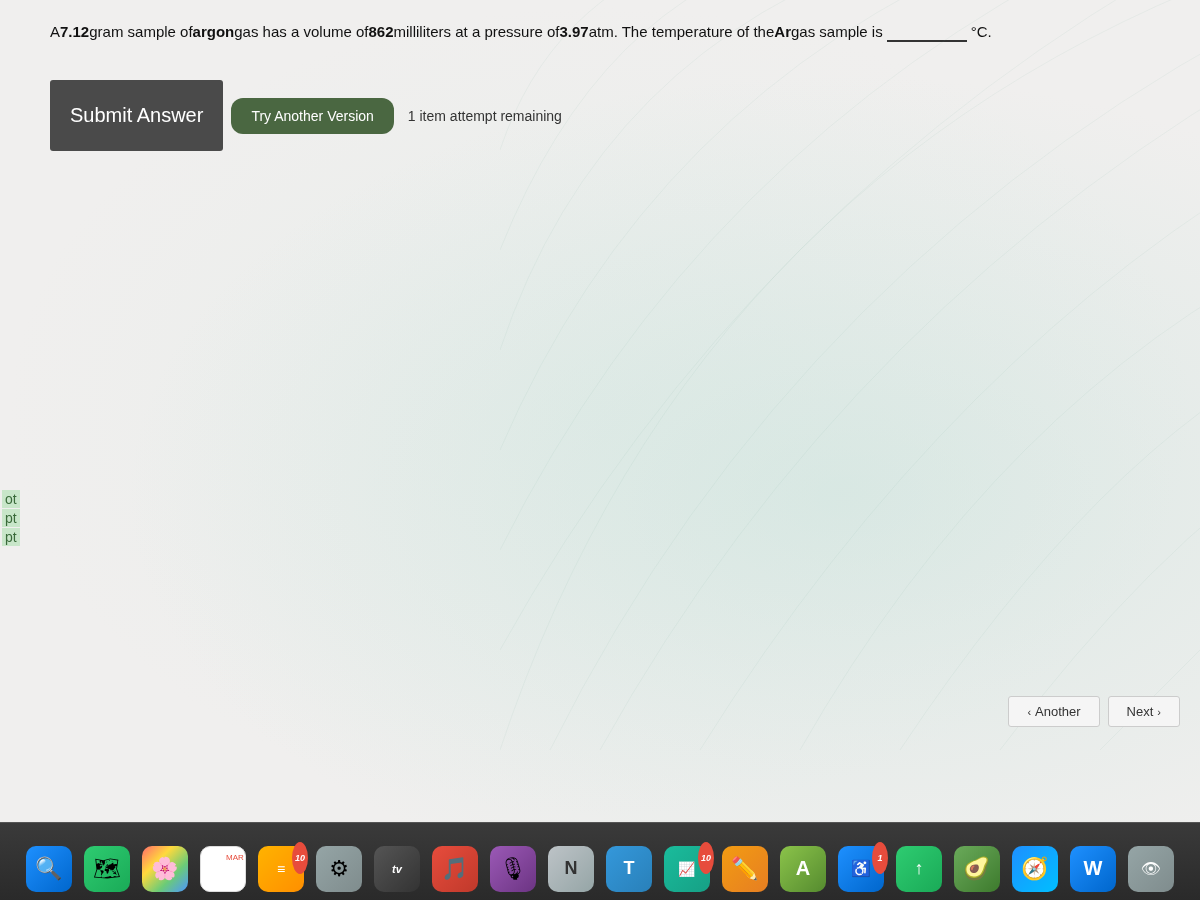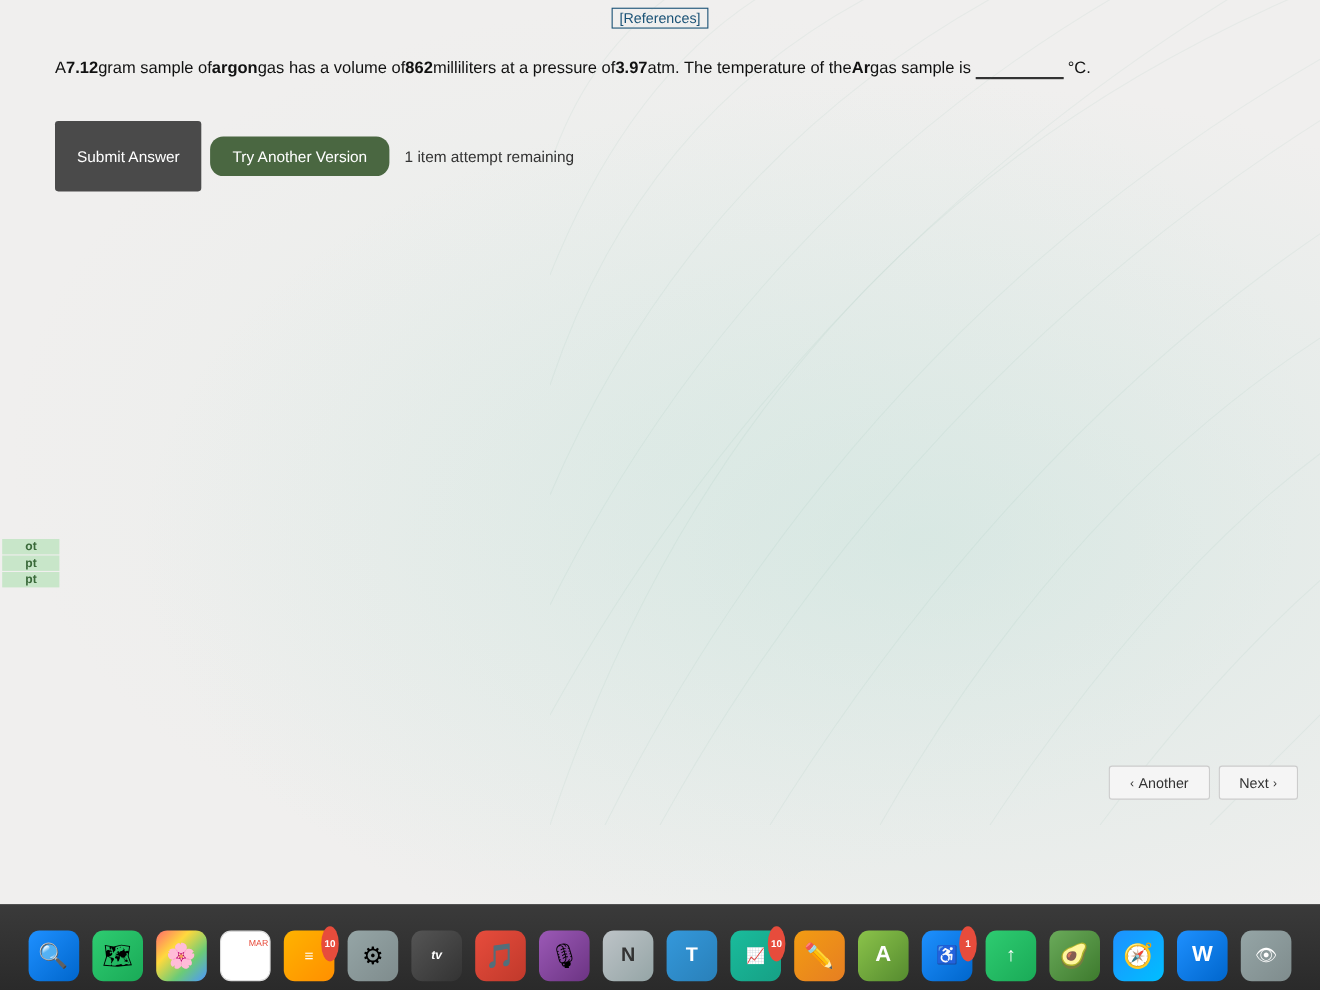--- a/index.html
+++ b/index.html
@@ -98,21 +98,21 @@
       align-items: center;
       padding: 16px 50px;
       gap: 0;
     }
 
     .btn-submit {
       background: #4a4a4a;
       color: #fff;
       border: none;
       padding: 24px 20px;
-      font-size: 14px;
+      font-size: 20px;
       font-weight: 500;
       cursor: pointer;
       border-radius: 3px;
       margin-right: 8px;
     }
 
     .btn-try-another {
       background: #4a6741;
       color: #fff;
       border: none;
@@ -201,20 +201,21 @@
       background: #e74c3c;
       color: #fff;
       font-size: 9px;
       border-radius: 50%;
       width: 16px;
       height: 32px;
       display: flex;
       align-items: center;
       justify-content: center;
       font-weight: bold;
+      font-style: italic;
     }
 
     
     .ic-blue { background: linear-gradient(135deg, #1e90ff, #0066cc); }
     .ic-green { background: linear-gradient(135deg, #2ecc71, #1aaa57); }
     .ic-multicolor { background: linear-gradient(135deg, #ff6b6b, #ffd93d, #6bcb77, #4d96ff); }
     .ic-gray { background: linear-gradient(135deg, #95a5a6, #7f8c8d); }
     .ic-orange { background: linear-gradient(135deg, #f39c12, #e67e22); }
     .ic-dark { background: linear-gradient(135deg, #555, #333); }
     .ic-purple { background: linear-gradient(135deg, #9b59b6, #6c3483); }
@@ -253,25 +254,25 @@
     .sidebar-text {
       position: absolute;
       left: 2px;
       top: 490px;
       display: flex;
       flex-direction: column;
       gap: 0;
     }
 
     .sidebar-text-item {
-      font-size: 11px;
+      font-size: 14px;
       color: #3a6a3a;
-      font-weight: bold;
+      font-weight: normal;
       background: #c8e6c9;
-      padding: 1px 21px;
+      padding: 1px 3px;
       margin-bottom: 1px;
     }
   </style>
 </head>
 <body>
 
 <div class="top-bar"></div>
 
 <div class="main-content">
 
@@ -292,23 +293,20 @@
     <path class="arc" d="M 50,800 Q 300,300 800,50"></path>
     <path class="arc" d="M 100,800 Q 350,350 800,100"></path>
     <path class="arc" d="M 200,800 Q 450,400 800,200"></path>
     <path class="arc" d="M 300,800 Q 500,450 800,300"></path>
     <path class="arc" d="M 400,800 Q 600,500 800,400"></path>
     <path class="arc" d="M 500,800 Q 650,600 800,500"></path>
     <path class="arc" d="M 600,800 Q 700,700 800,600"></path>
     <path class="arc" d="M 700,800 Q 750,750 800,700"></path>
   </svg>
 
-  <div class="references-bar">
-    <a href="#" class="references-link">[References]</a>
-  </div>
 
 
   <div class="question-area">
     <div class="question-text">
       <span>A </span>
       <span class="bold">7.12</span>
       <span> gram sample of </span>
       <span class="bold">argon</span>
       <span> gas has a volume of </span>
       <span class="bold">862</span>

